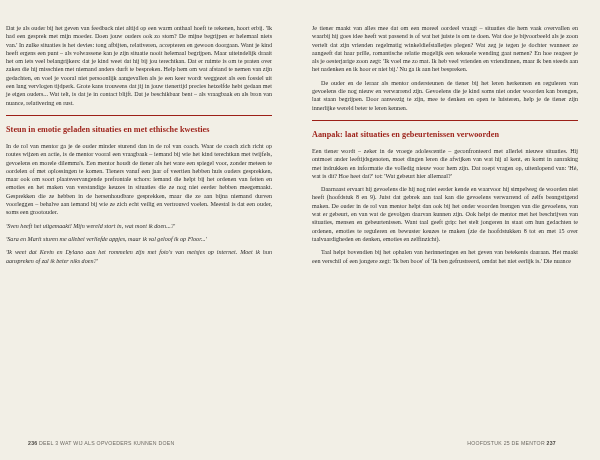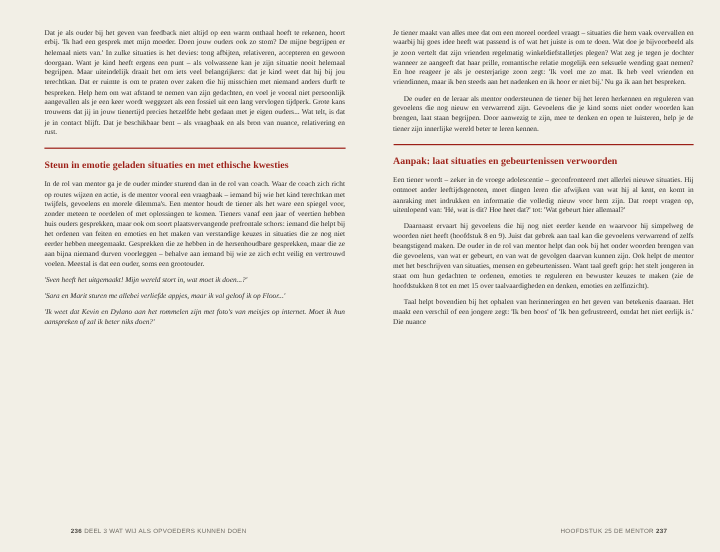--- a/index.html
+++ b/index.html
@@ -13,21 +13,21 @@
     font-family: "Liberation Serif", serif;
     color: #2b2b2b;
     overflow: hidden;
   }
   .spread {
     position: relative;
     width: 600px;
     height: 460px;
     display: flex;
     box-sizing: border-box;
-    padding: 24px 22px 0 37px;
+    padding: 24px 22px 0 6px;
   }
   .page {
     width: 50%;
     box-sizing: border-box;
     position: relative;
     display: flex;
     flex-direction: column;
   }
   .page.left {
     padding-right: 20px;

